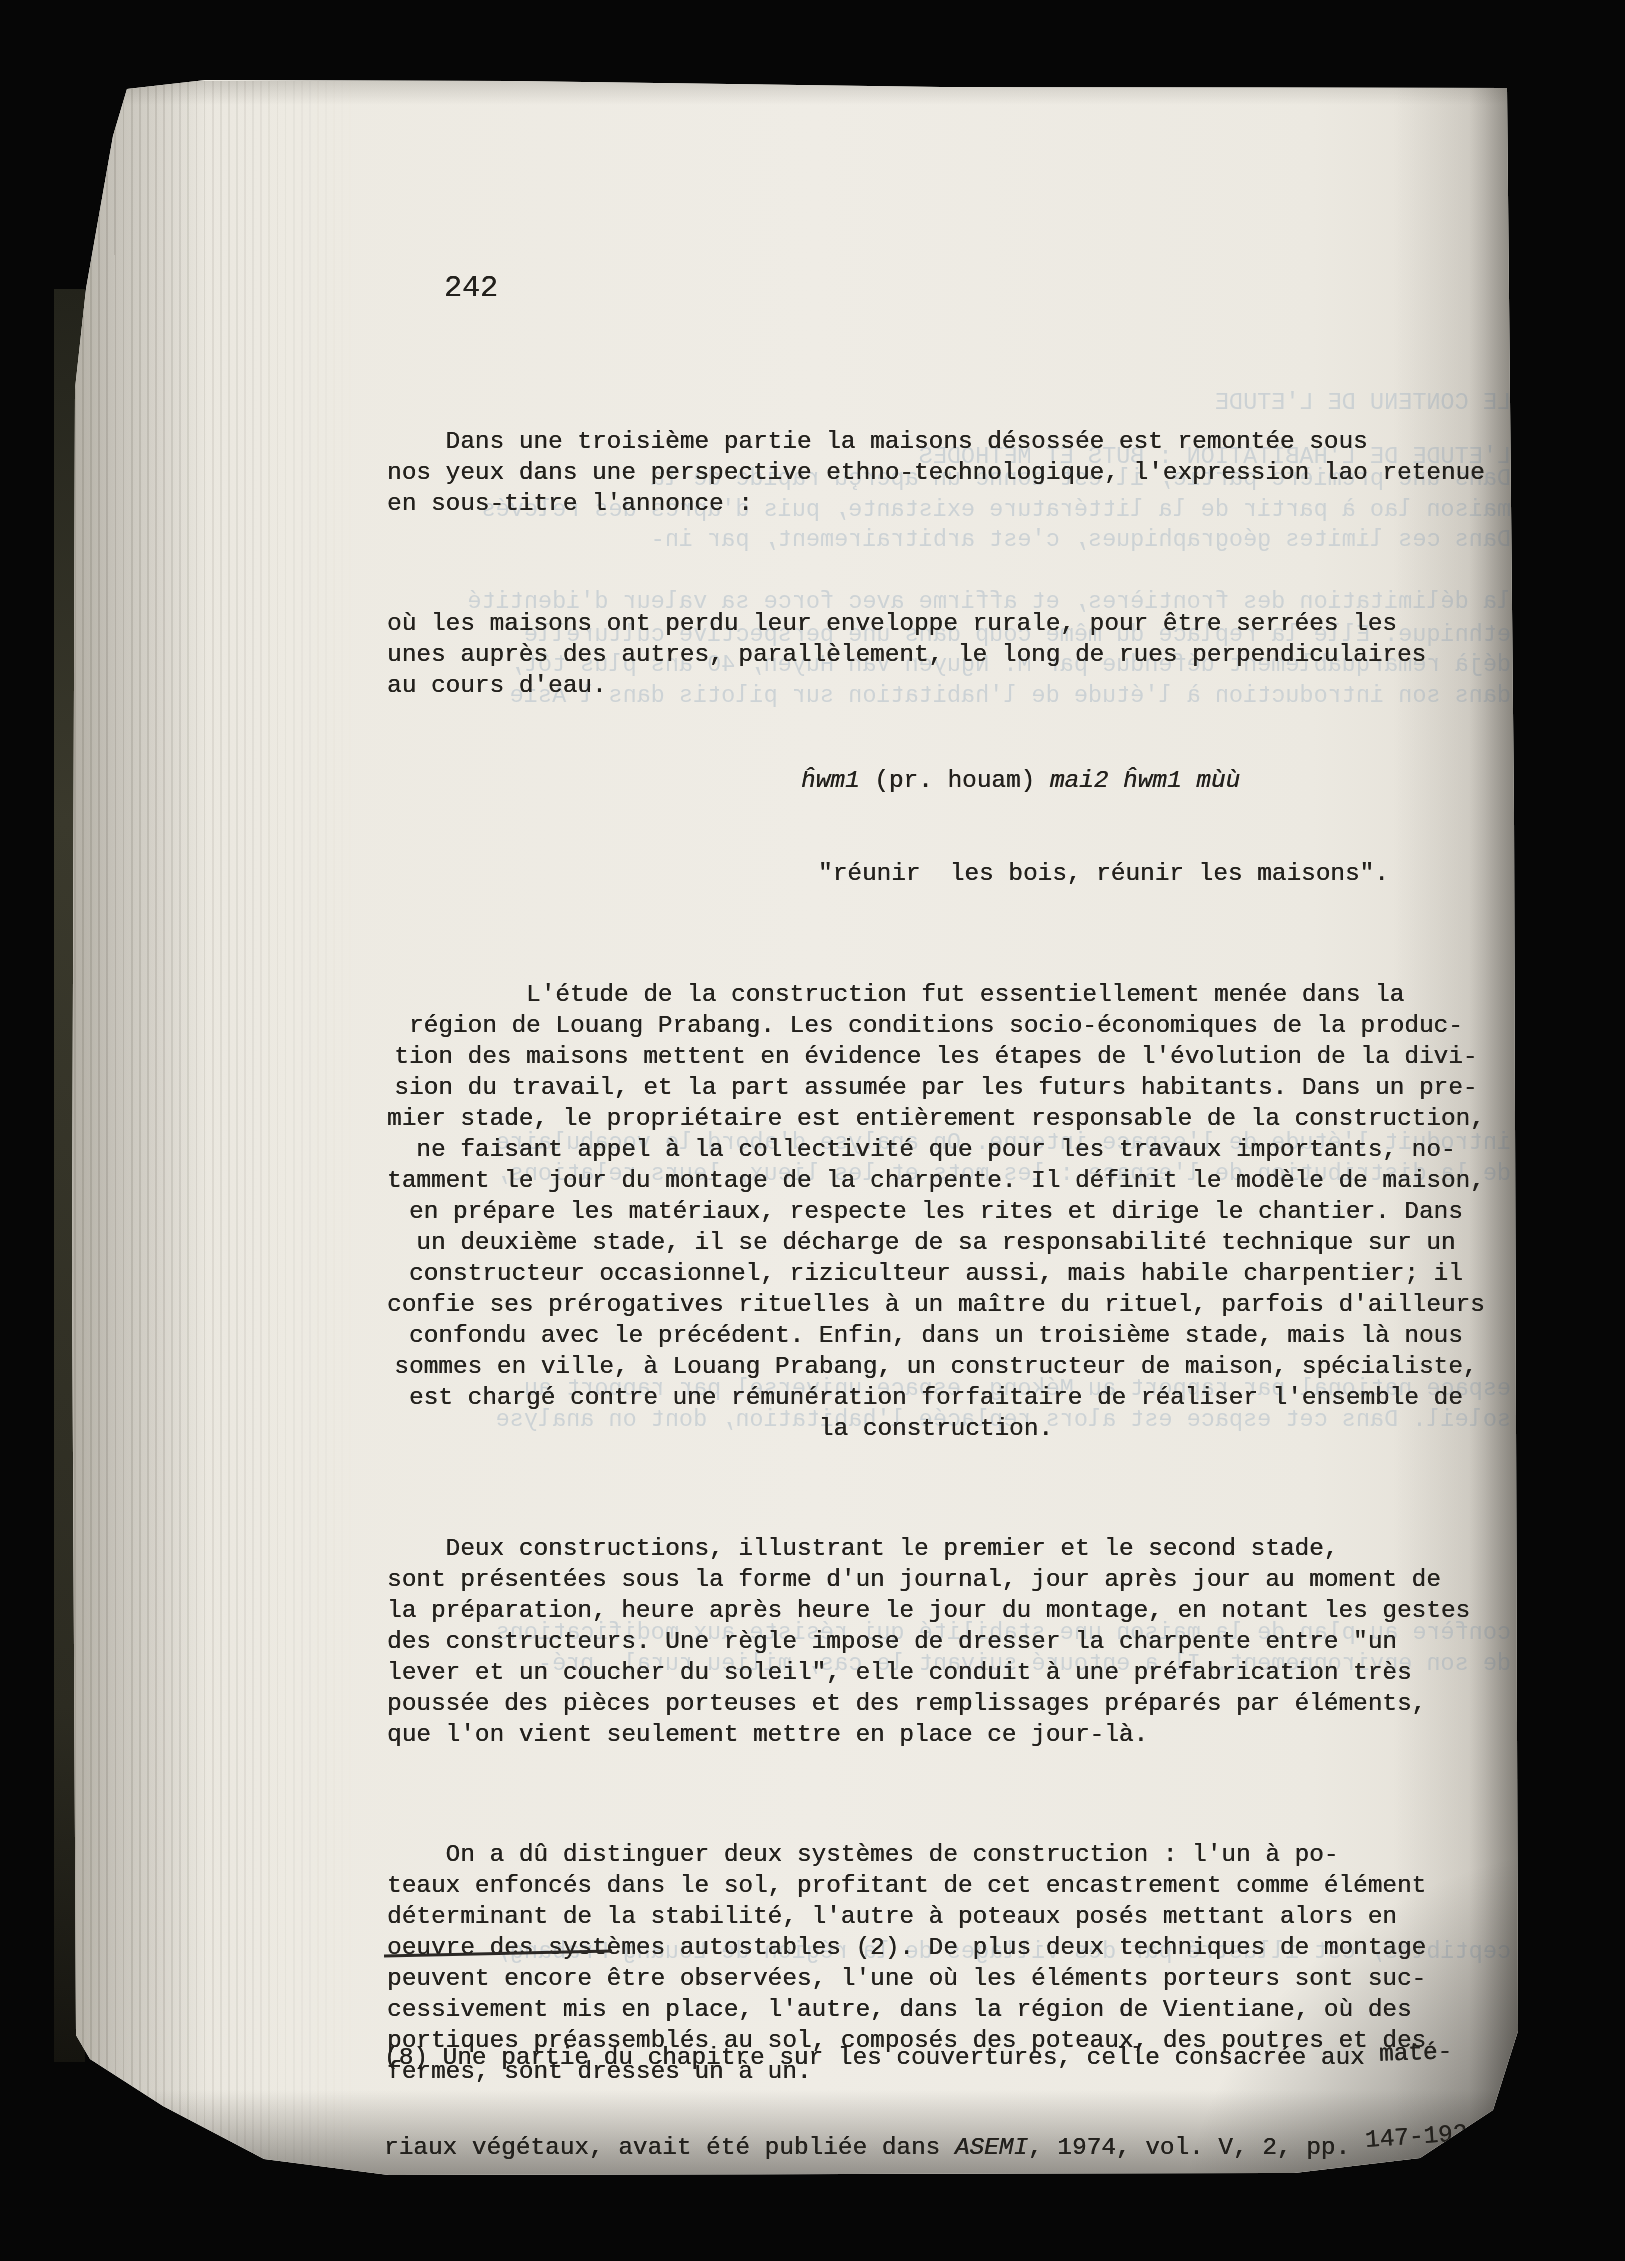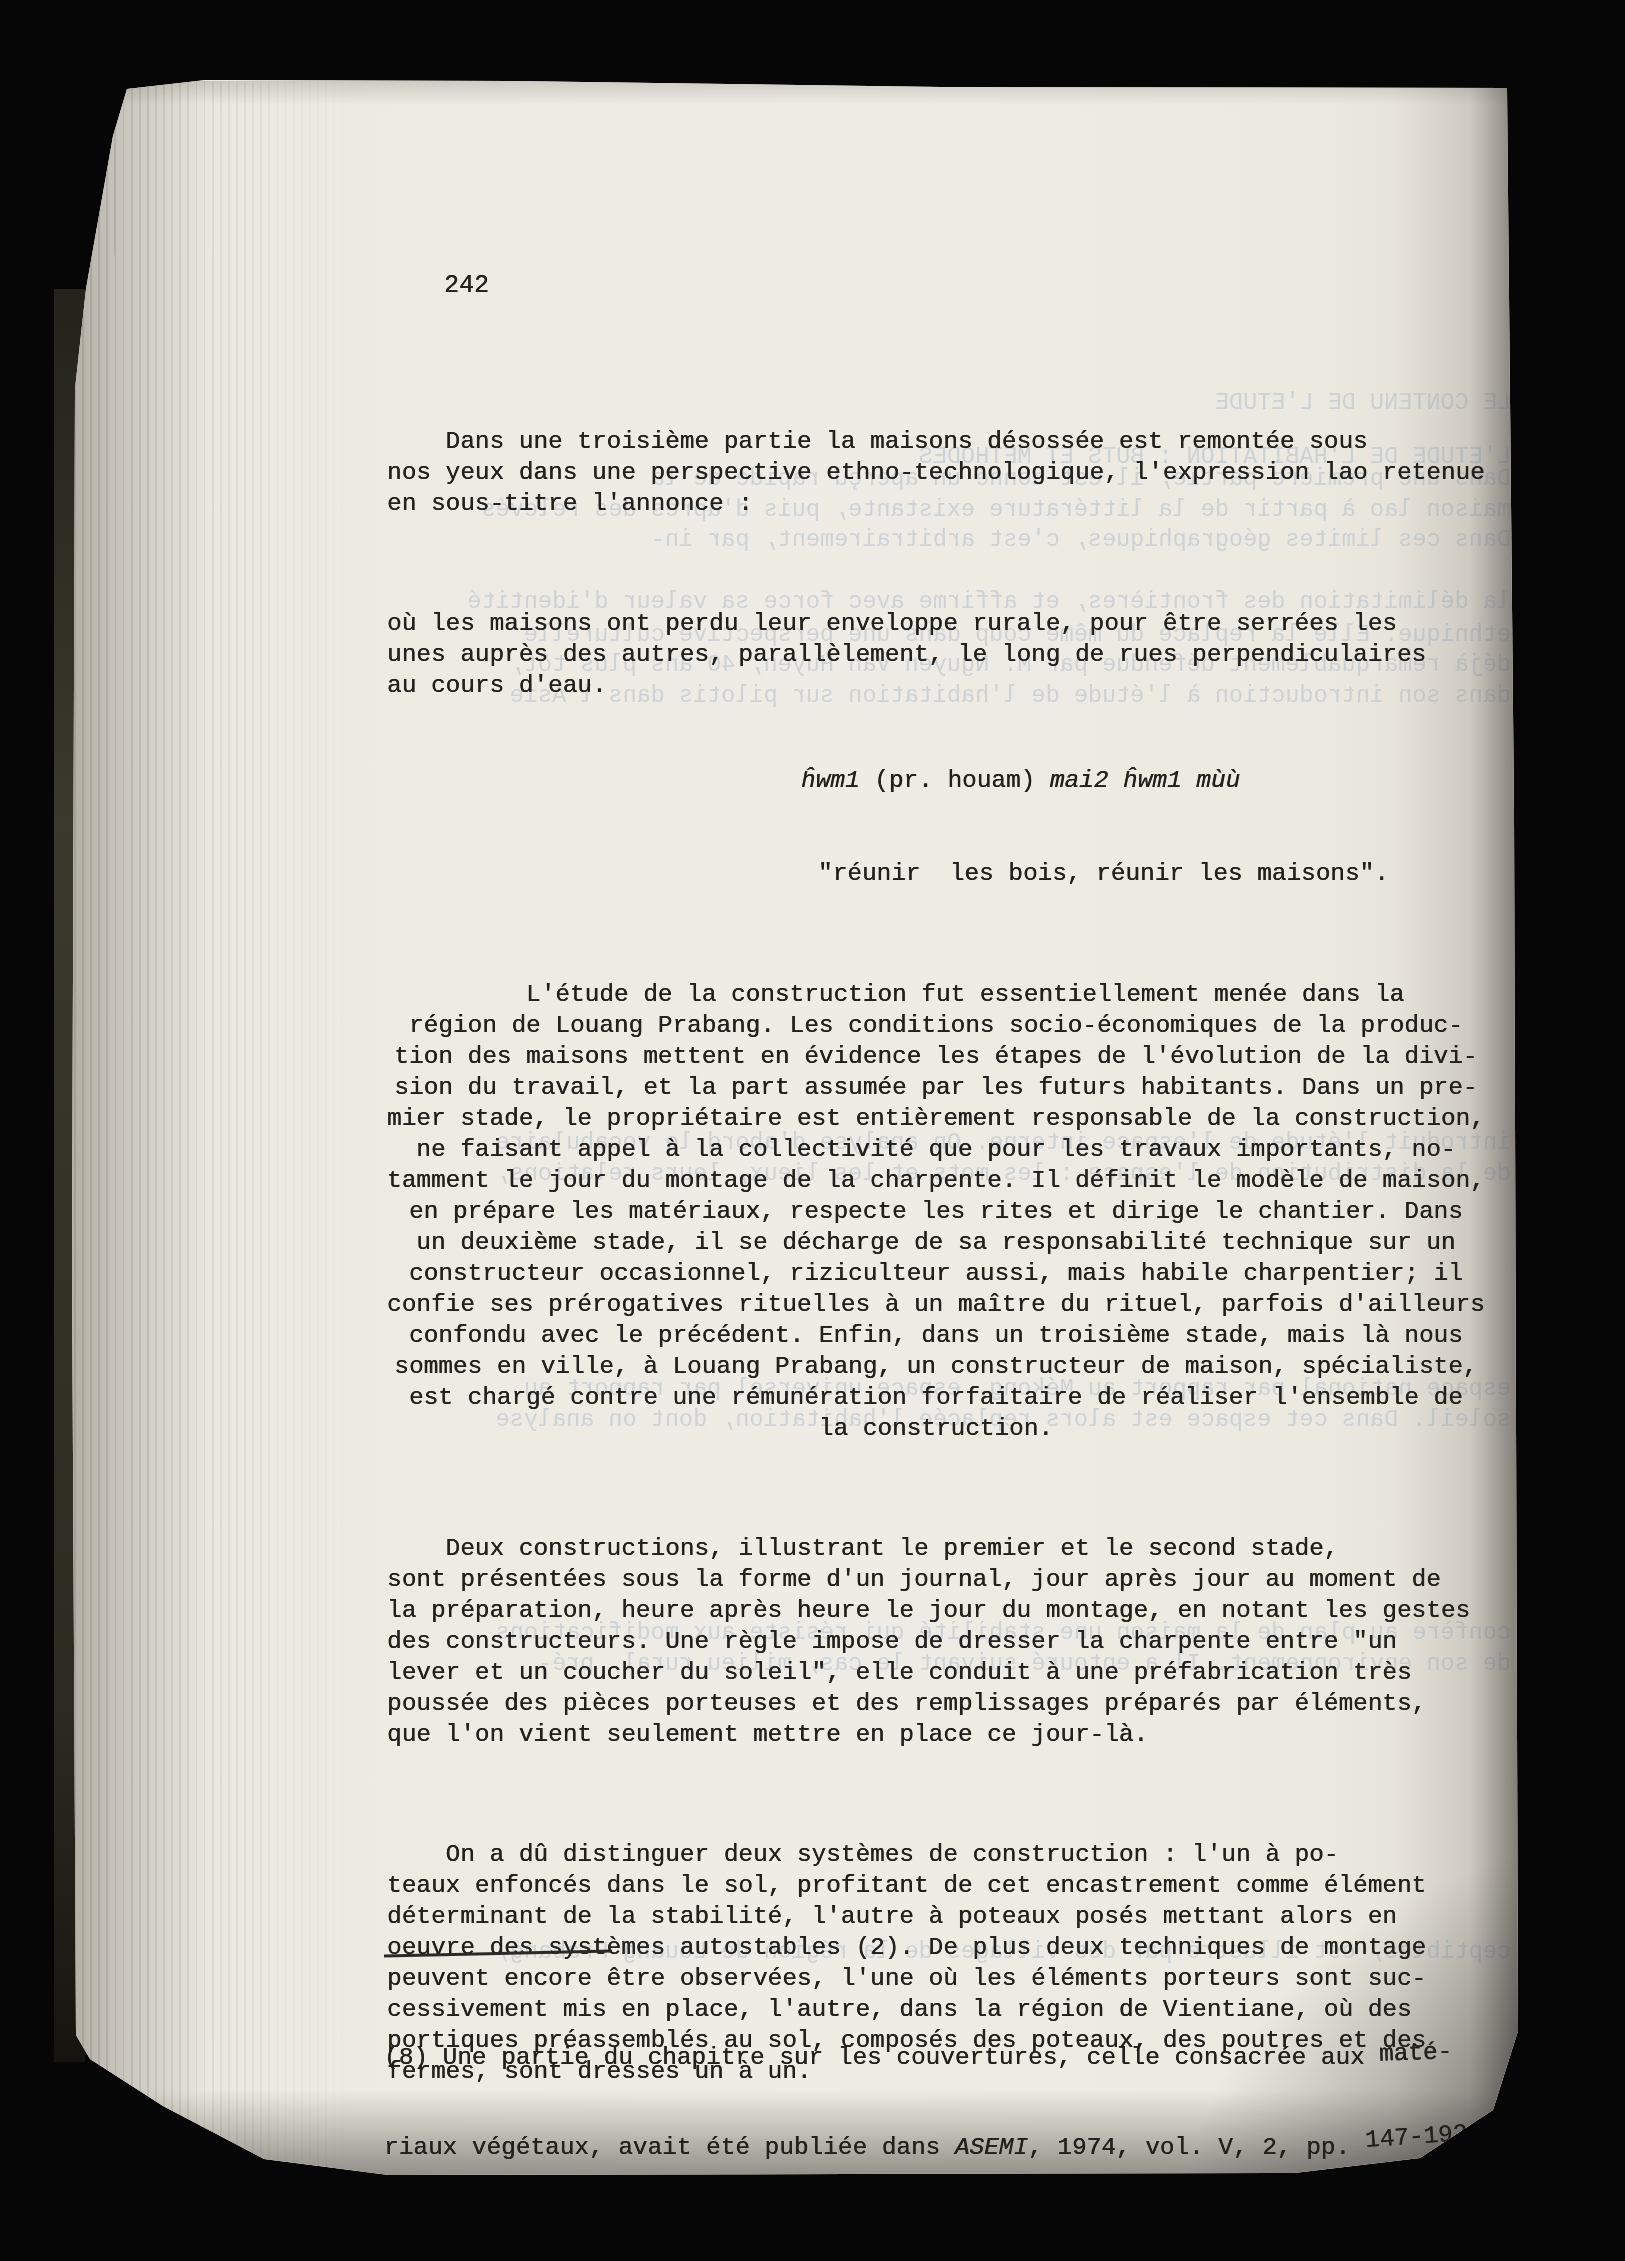--- a/index.html
+++ b/index.html
@@ -81,21 +81,21 @@
   .bleed-line:nth-child(11){top:1160px;}
   .bleed-line:nth-child(12){top:1375px;}
   .bleed-line:nth-child(13){top:1406px;}
   .bleed-line:nth-child(14){top:1619px;}
   .bleed-line:nth-child(15){top:1650px;}
   .bleed-line:nth-child(16){top:1938px;}
 
   
   .pagenum{
     position:absolute;left:444px;top:271px;
-    font-size:25px;color:#23211d;
+    font-size:30px;color:#23211d;
     text-shadow:0.3px 0 0 currentColor;
   }
   .body-text{
     position:absolute;left:387px;top:364px;
     font-size:24.4px;line-height:31px;color:#23211d;
     text-shadow:0.3px 0 0 currentColor;
     white-space:pre;
   }
   .para{margin:0 0 0 0;}
   .para + .para{margin-top:27px;}

